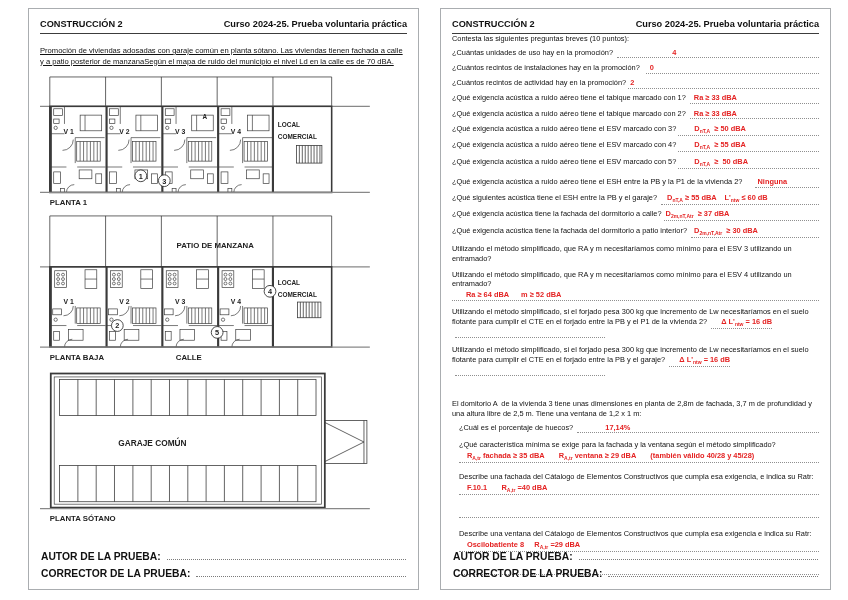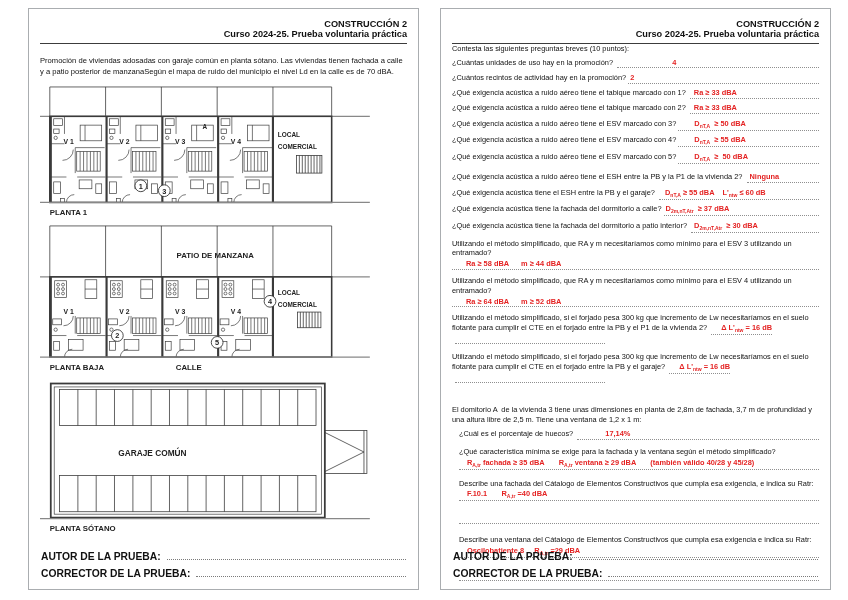--- a/index.html
+++ b/index.html
@@ -9,23 +9,23 @@
     -webkit-font-smoothing:antialiased;
   }
   .page{
     position:absolute;top:8px;width:391px;height:582px;background:#fff;
     border:1px solid #aaadb0;box-sizing:border-box;padding:10px 11px;
   }
   #pageL{left:28px}
   #pageR{left:440px}
   .hdr{
     display:flex;justify-content:space-between;align-items:flex-end;
-    font-weight:bold;font-size:9.2px;padding-bottom:4px;border-bottom:1.2px solid #3c3c3c;flex-direction:column;
+    font-weight:bold;font-size:9.2px;padding-bottom:4px;border-bottom:1.2px solid #3c3c3c;
   }
-  .intro{font-size:7.6px;line-height:1.4;margin-top:12px;}
+  .intro{font-size:7.6px;line-height:1.4;margin-top:12px;text-decoration:underline;}
   svg text{font-family:"Liberation Sans",sans-serif;fill:#222;stroke:none;}
   .plans{margin-top:6px;display:block;}
   
   .instr{font-size:7.4px;}
   #questions{margin-top:2px;}
   .qi{font-size:7.4px;line-height:1.32;margin-top:4.5px;}
   .qi .qt{white-space:pre-wrap;}
   .qi.inline{display:flex;align-items:baseline;}
   .leader{border-bottom:1px dotted #8f8f8f;}
   .qi.inline .leader{flex:1;margin-left:2px;min-width:6px;}
@@ -210,20 +210,24 @@
     <span>CONSTRUCCIÓN 2</span>
     <span>Curso 2024-25.  Prueba voluntaria práctica</span>
   </div>
   <div class="instr">Contesta las siguientes preguntas breves (10 puntos):</div>
   <div id="questions">
       <div class="qi inline">
         <span class="qt">¿Cuántas unidades de uso hay en la promoción? </span>
         <span class="leader"><span class="ans" style="padding-left:55px">4</span></span>
       </div>
       <div class="qi inline">
+        <span class="qt">¿Cuántos recintos de instalaciones hay en la promoción?  </span>
+        <span class="leader"><span class="ans" style="padding-left:4px">0</span></span>
+      </div>
+      <div class="qi inline">
         <span class="qt">¿Cuántos recintos de actividad hay en la promoción?</span>
         <span class="leader"><span class="ans" style="padding-left:2px">2</span></span>
       </div>
       <div class="qi inline">
         <span class="qt">¿Qué exigencia acústica a ruido aéreo tiene el tabique marcado con 1? </span>
         <span class="leader"><span class="ans" style="padding-left:4px">Ra ≥ 33 dBA</span></span>
       </div>
       <div class="qi inline">
         <span class="qt">¿Qué exigencia acústica a ruido aéreo tiene el tabique marcado con 2? </span>
         <span class="leader"><span class="ans" style="padding-left:4px">Ra ≥ 33 dBA</span></span>
@@ -233,37 +237,37 @@
         <span class="leader"><span class="ans" style="padding-left:16px">D<sub>nT,A</sub>  ≥ 50 dBA</span></span>
       </div>
       <div class="qi inline">
         <span class="qt">¿Qué exigencia acústica a ruido aéreo tiene el ESV marcado con 4?</span>
         <span class="leader"><span class="ans" style="padding-left:16px">D<sub>nT,A</sub>  ≥ 55 dBA</span></span>
       </div>
       <div class="qi inline">
         <span class="qt">¿Qué exigencia acústica a ruido aéreo tiene el ESV marcado con 5?</span>
         <span class="leader"><span class="ans" style="padding-left:16px">D<sub>nT,A</sub>  ≥  50 dBA</span></span>
       </div>
-      <div class="qi inline" style="margin-top: 8px;">
+      <div class="qi inline" style="margin-top: 8px; gap: 8px;">
         <span class="qt">¿Qué exigencia acústica a ruido aéreo tiene el ESH entre la PB y la P1 de la vivienda 2? </span>
         <span class="leader"><span class="ans" style="padding-left:3px">Ninguna</span></span>
       </div>
       <div class="qi inline" style="margin-top: 5px;">
-        <span class="qt">¿Qué exigencia acústica tiene el ESH entre la PB y el garaje? </span>
+        <span class="qt">¿Qué siguientes acústica tiene el ESH entre la PB y el garaje? </span>
         <span class="leader"><span class="ans" style="padding-left:6px">D<sub>nT,A</sub> ≥ 55 dBA    L'<sub>ntw</sub> ≤ 60 dB</span></span>
       </div>
       <div class="qi inline">
         <span class="qt">¿Qué exigencia acústica tiene la fachada del dormitorio a calle?</span>
         <span class="leader"><span class="ans" style="padding-left:2px">D<sub>2m,nT,Atr</sub>  ≥ 37 dBA</span></span>
       </div>
       <div class="qi inline">
         <span class="qt">¿Qué exigencia acústica tiene la fachada del dormitorio a patio interior? </span>
         <span class="leader"><span class="ans" style="padding-left:3px">D<sub>2m,nT,Atr</sub>  ≥ 30 dBA</span></span>
       </div>
-      <div class="qi block" style="margin-top: 6px;"><span class="qt">Utilizando el método simplificado, que RA y m necesitaríamos como mínimo para el ESV 3 utilizando un entramado?</span><div class="ansline leader"><span class="ans" style="padding-left:14px">Ra ≥ 58 dBA      m ≥ 44 dBA</span></div></div>
+      <div class="qi block" style="margin-top: 6px;"><span class="qt">Utilizando el método simplificado, que RA y m necesitaríamos como mínimo para el ESV 3 utilizando un entramado?</span></div>
       <div class="qi block" style="margin-top: 6px;"><span class="qt">Utilizando el método simplificado, que RA y m necesitaríamos como mínimo para el ESV 4 utilizando un entramado?</span><div class="ansline leader"><span class="ans" style="padding-left:14px">Ra ≥ 64 dBA      m ≥ 52 dBA</span></div></div>
       <div class="qi wrap" style="margin-top: 6px;"><span class="qt">Utilizando el método simplificado, si el forjado pesa 300 kg que incremento de Lw necesitaríamos en el suelo flotante para cumplir el CTE en el forjado entre la PB y el P1 de la vivienda 2?  </span><span class="ans" style="padding-left:10px">Δ L'<sub>ntw</sub> = 16 dB</span><span class="fill"></span></div>
       <div class="qi wrap" style="margin-top: 5px;"><span class="qt">Utilizando el método simplificado, si el forjado pesa 300 kg que incremento de Lw necesitaríamos en el suelo flotante para cumplir el CTE en el forjado entre la PB y el garaje?  </span><span class="ans" style="padding-left:10px">Δ L'<sub>ntw</sub> = 16 dB</span><span class="fill"></span></div>
       <div class="qi text" style="margin-top: 20px;"><span class="qt">El domitorio A  de la vivienda 3 tiene unas dimensiones en planta de 2,8m de fachada, 3,7 m de profundidad y una altura libre de 2,5 m. Tiene una ventana de 1,2 x 1 m:</span></div>
       <div class="qi inline ind" style="margin-top: 4px;">
         <span class="qt">¿Cuál es el porcentaje de huecos? </span>
         <span class="leader"><span class="ans" style="padding-left:28px">17,14%</span></span>
       </div>
       <div class="qi block ind" style="margin-top: 7px;"><span class="qt">¿Qué característica mínima se exige para la fachada y la ventana según el método simplificado?</span><div class="ansline leader"><span class="ans" style="padding-left:8px">R<sub>A,tr</sub> fachada ≥ 35 dBA       R<sub>A,tr</sub> ventana ≥ 29 dBA       (también válido 40/28 y 45/28)</span></div></div>
       <div class="qi block ind" style="margin-top: 9px;"><span class="qt">Describe una fachada del Cátalogo de Elementos Constructivos que cumpla esa exigencia, e indica su Ratr:</span><div class="ansline leader"><span class="ans" style="padding-left:8px">F.10.1       R<sub>A,tr</sub> =40 dBA</span></div><div class="leader blankline"></div></div>

